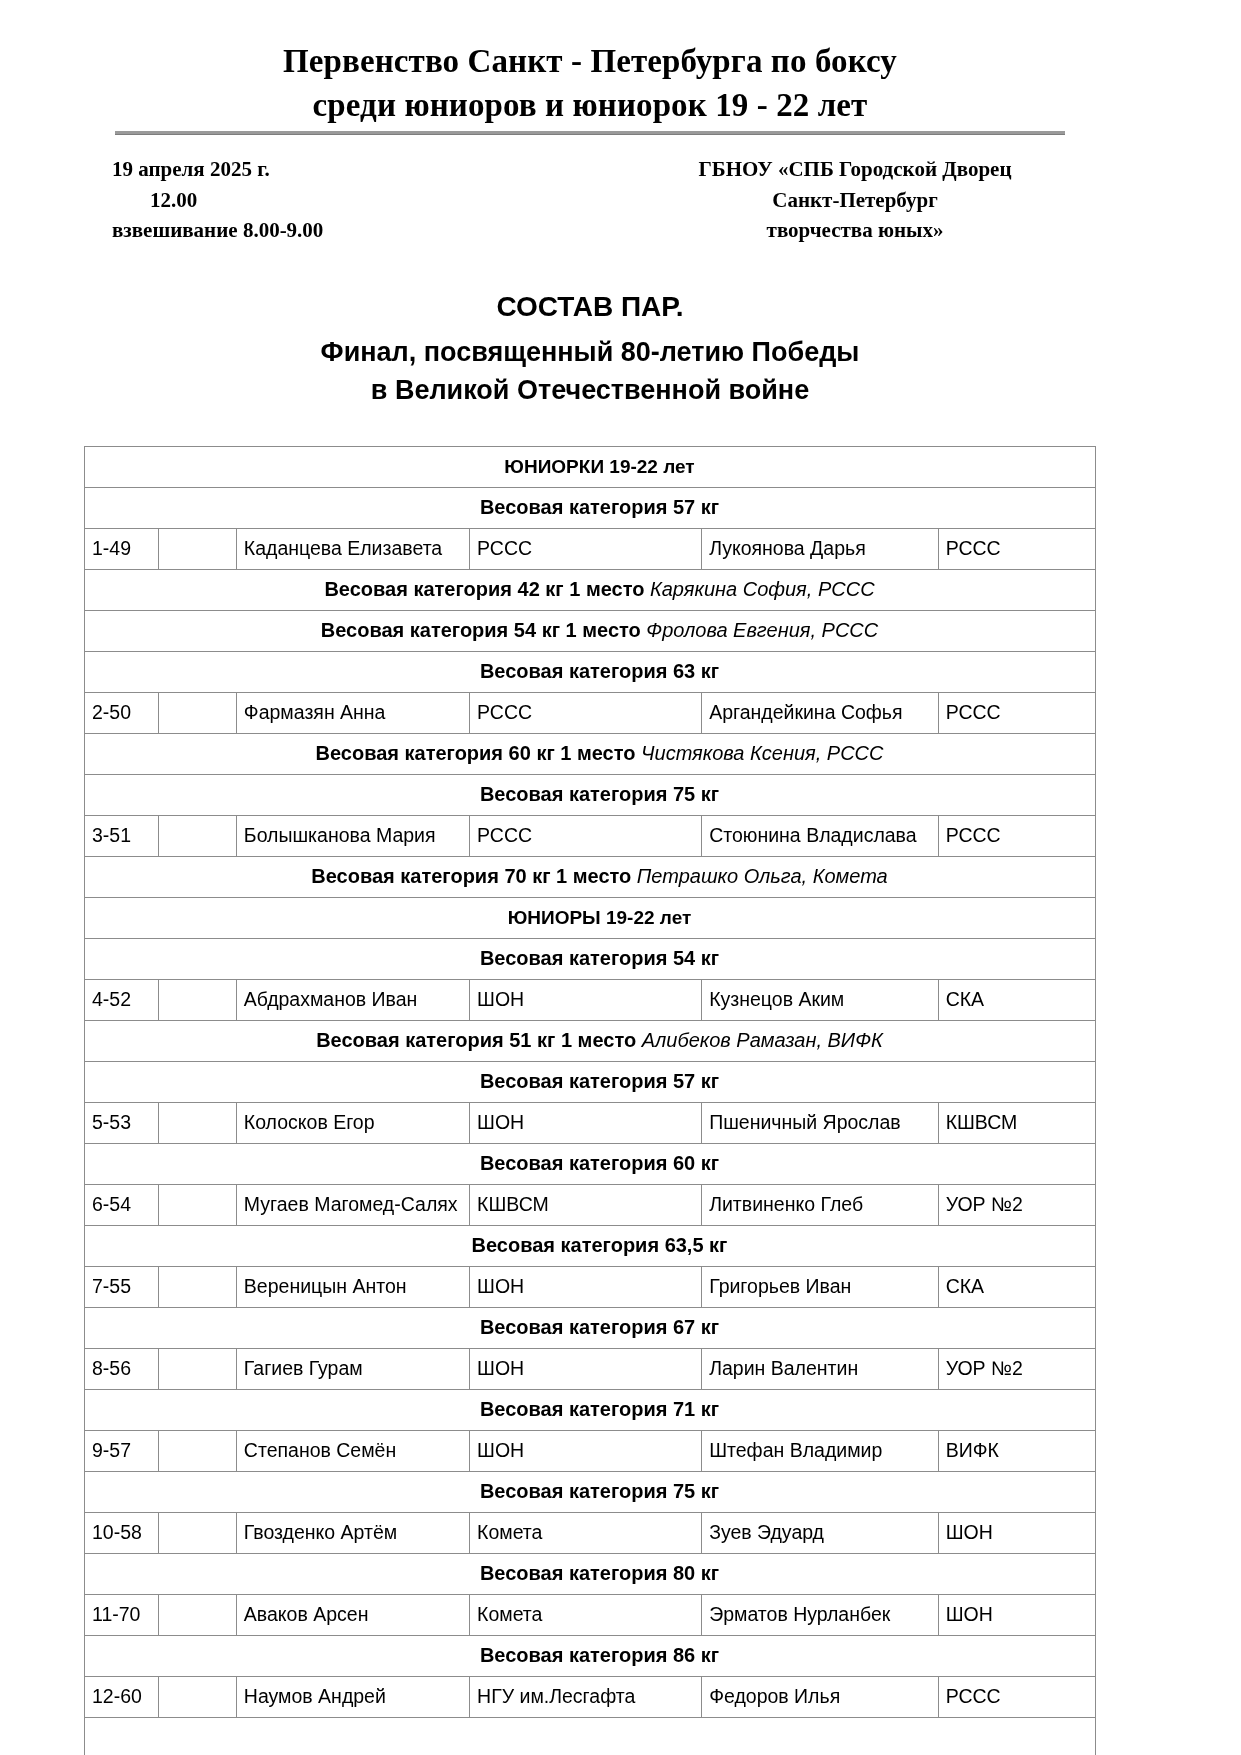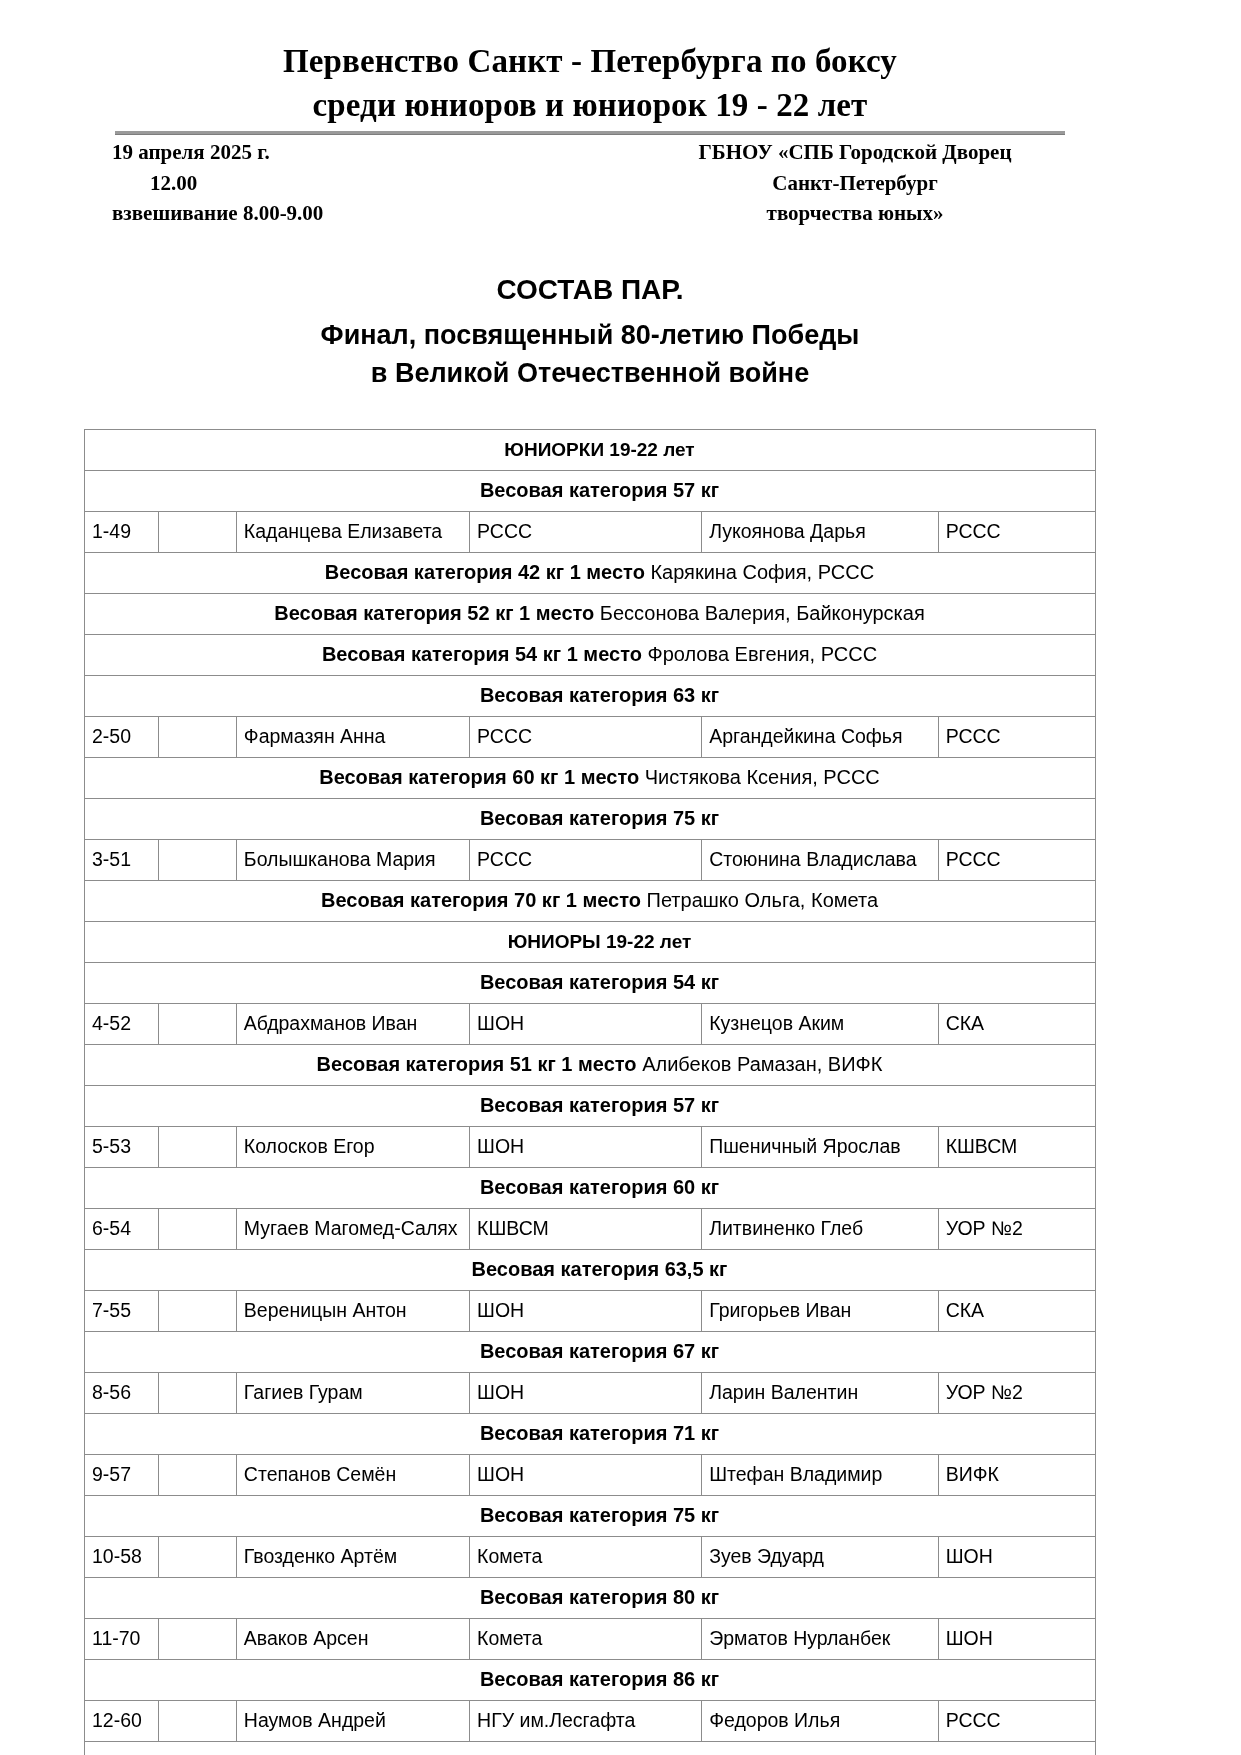--- a/index.html
+++ b/index.html
@@ -40,21 +40,21 @@
   .title-rule {
     width: 950px;
     margin: 4px auto 0 auto;
     border-top: 3px solid #9a9a9a;
     border-bottom: 1px solid #7d7d7d;
     height: 0;
   }
 
   .info-row {
     width: 1000px;
-    margin: 2px auto 0 auto;
+    margin: 19px auto 0 auto;
     display: flex;
     justify-content: space-between;
     align-items: flex-start;
     font-family: "Liberation Serif", serif;
     font-weight: bold;
     font-size: 21px;
     line-height: 1.45;
     gap: 20px;
   }
   .info-left {
@@ -121,20 +121,21 @@
   .row-section td,
   .row-weight td {
     text-align: center;
     font-weight: bold;
     padding-left: 26px;
   }
   .row-section td { font-size: 19px; }
   .row-weight td  { font-size: 20px; }
   .row-weight .plain {
     font-weight: normal;
+    font-style: italic;
   }
   .row-pair td { font-weight: normal; font-size: 19.5px; }
 </style>
 </head>
 <body>
 
 <div class="page">
 
   <div class="doc-title">
     <span>Первенство Санкт - Петербурга по боксу</span>
@@ -182,23 +183,20 @@
           <td class="c-blank"></td>
           <td class="c-name1">Каданцева Елизавета</td>
           <td class="c-club1">РССС</td>
           <td class="c-name2">Лукоянова Дарья</td>
           <td class="c-club2">РССС</td>
         </tr>
         <tr class="row-weight">
           <td colspan="6"><span>Весовая категория 42 кг  1 место</span><span class="plain"> Карякина София, РССС</span></td>
         </tr>
         <tr class="row-weight">
-          <td colspan="6"><span>Весовая категория 52 кг  1 место</span><span class="plain"> Бессонова Валерия, Байконурская</span></td>
-        </tr>
-        <tr class="row-weight">
           <td colspan="6"><span>Весовая категория 54 кг  1 место</span><span class="plain"> Фролова Евгения, РССС</span></td>
         </tr>
         <tr class="row-weight">
           <td colspan="6"><span>Весовая категория 63 кг</span></td>
         </tr>
         <tr class="row-pair">
           <td class="c-num">2-50</td>
           <td class="c-blank"></td>
           <td class="c-name1">Фармазян Анна</td>
           <td class="c-club1">РССС</td>

